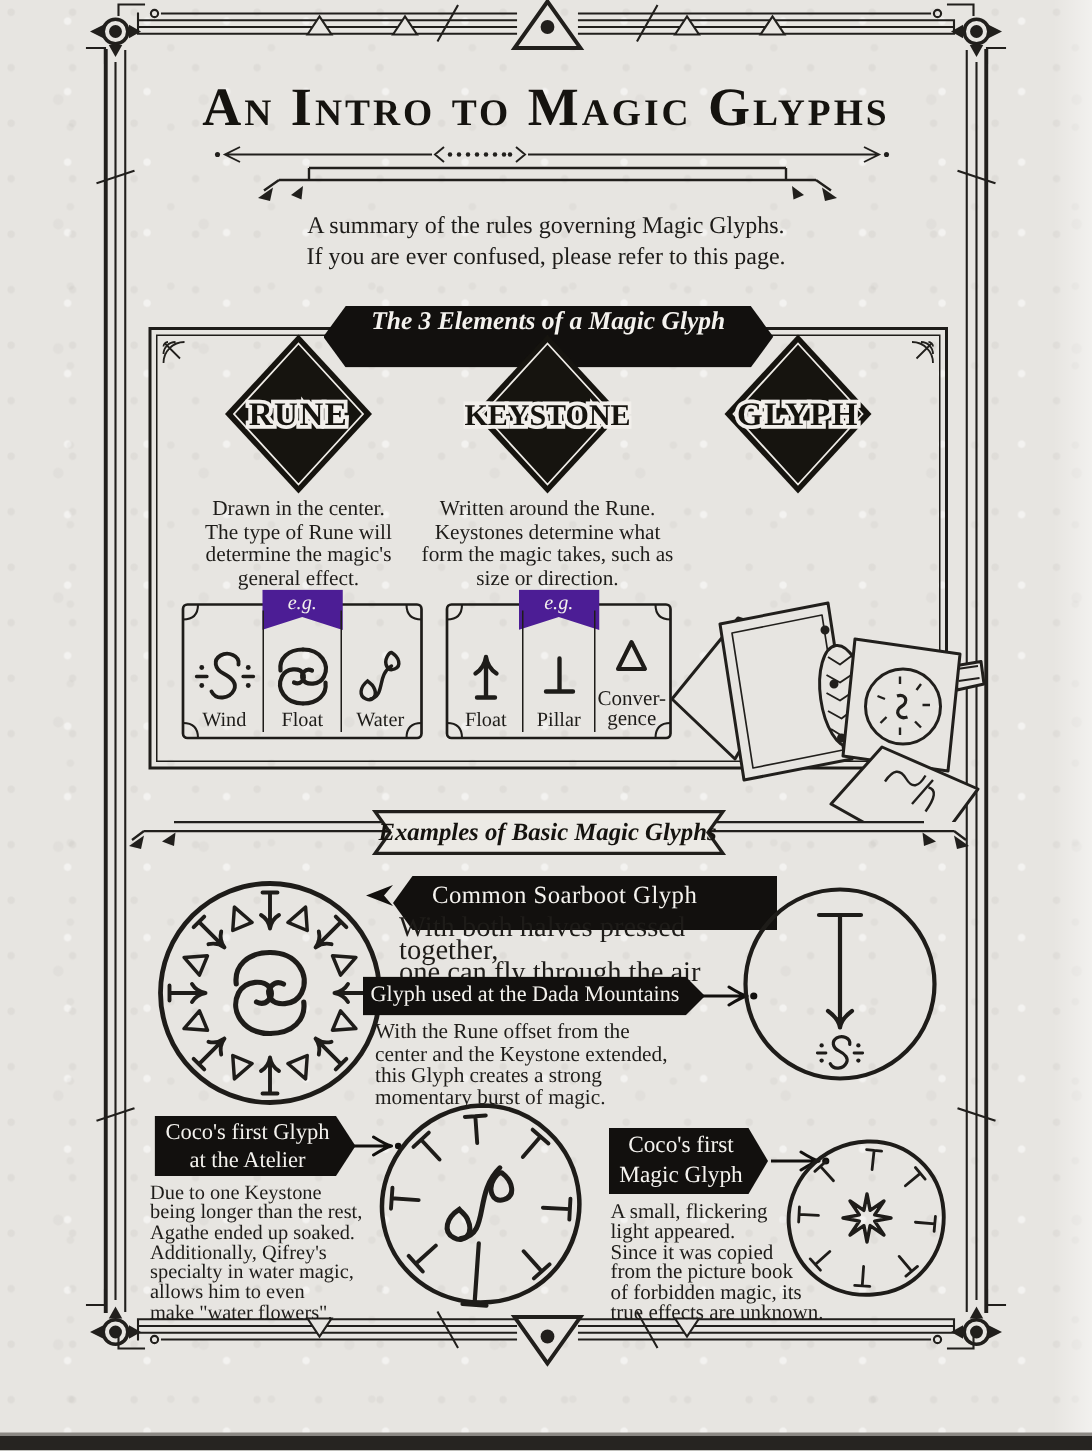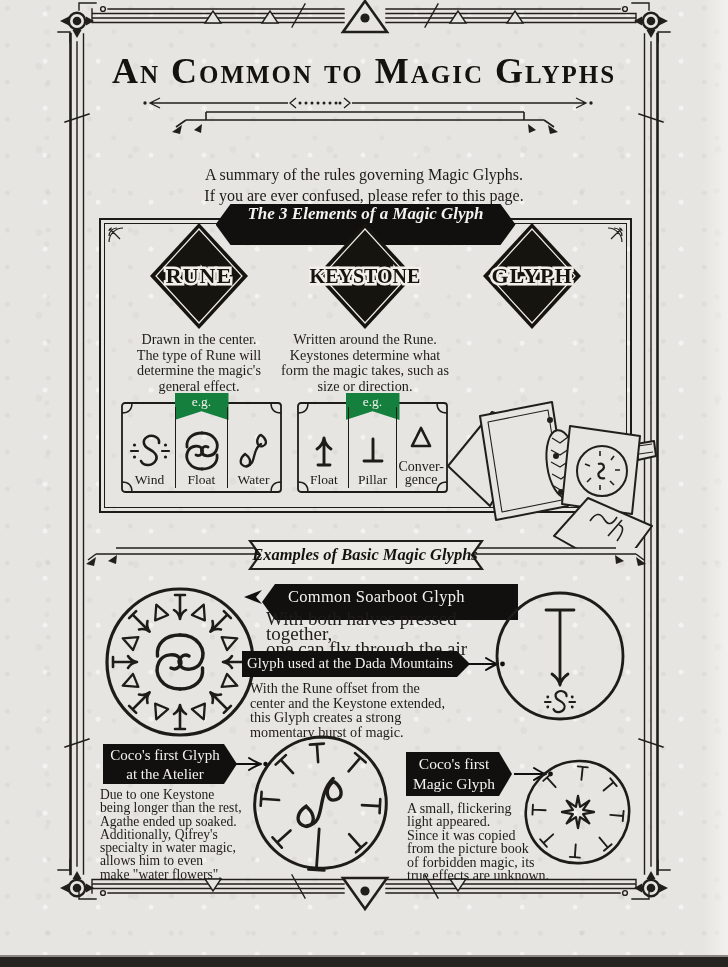--- a/index.html
+++ b/index.html
@@ -21,41 +21,41 @@
   .edge-right{position:absolute;top:0;right:0;width:26px;height:100%;
     background:linear-gradient(90deg,rgba(255,255,255,0) 0%,rgba(255,255,255,.45) 100%);pointer-events:none;}
   .photo-edge{position:absolute;left:0;right:0;bottom:0;height:10px;background:#262421;}
   .photo-edge::before{content:"";position:absolute;left:0;right:0;top:-2px;height:2px;background:#8b8883;}
 
   svg{display:block;}
   .abs{position:absolute;}
 
   .title{position:absolute;left:0;top:50px;width:728px;text-align:center;
     font-variant:small-caps;font-weight:bold;font-size:36px;letter-spacing:2px;color:#15130f;}
-  .intro{position:absolute;left:0;top:164px;width:728px;text-align:center;
+  .intro{position:absolute;left:0;top:140px;width:728px;text-align:center;
     font-size:16px;line-height:21px;white-space:pre-line;}
 
   
   .elements-box{position:absolute;left:99px;top:218px;width:529px;height:291px;
     border:2.5px solid #1e1c19;}
   .elements-box::before{content:"";position:absolute;inset:3px;border:1px solid #1e1c19;pointer-events:none;}
   .ribbon-banner{position:absolute;left:50%;top:-16px;transform:translateX(-50%);
     width:300px;height:41px;background:#12100e;color:#f4f2ee;
     display:flex;align-items:flex-start;justify-content:center;
     font-style:italic;font-weight:bold;font-size:17px;
     clip-path:polygon(0 50%,5% 0,95% 0,100% 50%,95% 100%,5% 100%);}
   .el-col{position:absolute;top:0;width:176px;text-align:center;}
   .el-desc{font-size:14.2px;line-height:15.6px;white-space:pre-line;}
   .diamond{margin:0 auto;}
 
   .eg-box{position:absolute;height:93px;}
   .eg-frame{position:absolute;inset:0;}
   .eg-tab{position:absolute;left:50%;top:-8px;transform:translateX(-50%);
-    width:54px;height:27px;background:#15803d;color:#f2f0ec;text-align:center;
-    font-size:13.5px;padding-top:1px;box-sizing:border-box;
+    width:54px;height:27px;background:#4c1d95;color:#f2f0ec;text-align:center;
+    font-style:italic;font-size:13.5px;padding-top:1px;box-sizing:border-box;
     clip-path:polygon(0 0,100% 0,100% 100%,50% 68%,0 100%);}
   .eg-cells{position:absolute;inset:6px 4px 6px 4px;display:flex;}
   .eg-cell{flex:1;display:flex;flex-direction:column;align-items:center;justify-content:flex-end;position:relative;}
   .eg-cell + .eg-cell{border-left:1.3px solid #1e1c19;}
   .eg-label{font-size:13.5px;line-height:12.5px;white-space:pre-line;text-align:center;padding-bottom:2px;}
 
   
   .tag{position:absolute;background:#12100e;color:#f4f2ee;box-sizing:border-box;white-space:pre-line;}
   .tag.point-right{clip-path:polygon(0 0,calc(100% - 13px) 0,100% 50%,calc(100% - 13px) 100%,0 100%);}
   .tag.point-left{clip-path:polygon(13px 0,100% 0,100% 100%,13px 100%,0 50%);}
@@ -135,21 +135,21 @@
           <polygon points="668,888 659,883.5 659,892.5"></polygon>
             <polygon points="634,888 642,883.5 642,892.5"></polygon>
             <polygon points="651,871 646.5,879 655.5,879"></polygon>
         </g>
         <path d="M96,3 H79 V10 M58,32 H70 V42 M632,3 H649 V10 M670,32 H658 V42
                  M96,899 H79 V892 M58,870 H70 V860 M632,899 H649 V892 M670,870 H658 V860"></path>
       </g>
     </g>
   </svg>
 
-  <div class="title">An Common to Magic Glyphs</div>
+  <div class="title">An Intro to Magic Glyphs</div>
 
   <svg class="abs" style="left:140px;top:96px" width="456" height="14" viewBox="0 0 456 14">
     <g stroke="#211f1c" fill="none" stroke-width="1.3">
       <path d="M10,7 H148 M212,7 H446 M20,2 L10,7 L20,12 M436,2 L446,7 L436,12 M156,2 L150,7 L156,12 M204,2 L210,7 L204,12"></path>
       <g fill="#211f1c" stroke="none">
         <circle cx="5" cy="7" r="1.7"></circle>
           <circle cx="451" cy="7" r="1.7"></circle>
         <circle cx="160" cy="7" r="1.5"></circle>
           <circle cx="166" cy="7" r="1.5"></circle>
           <circle cx="172" cy="7" r="1.5"></circle>

